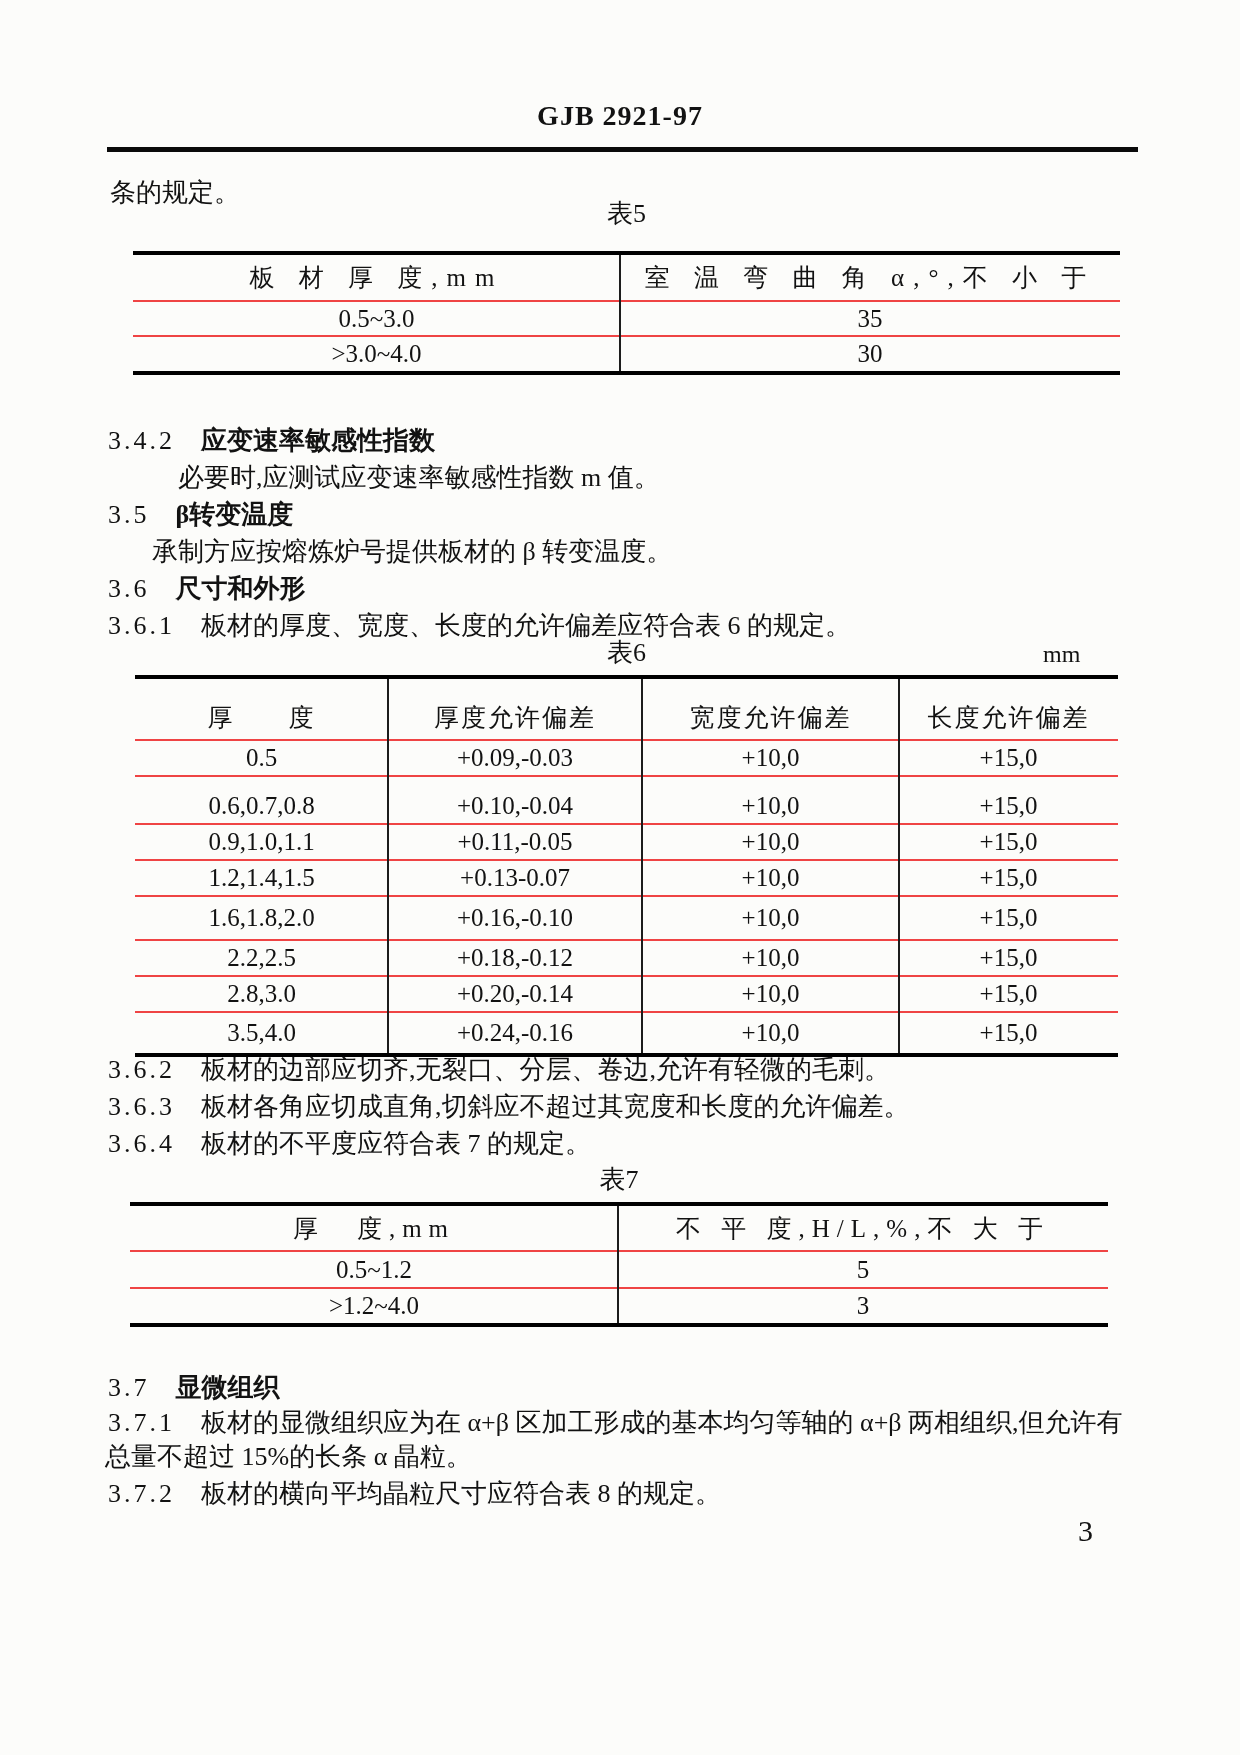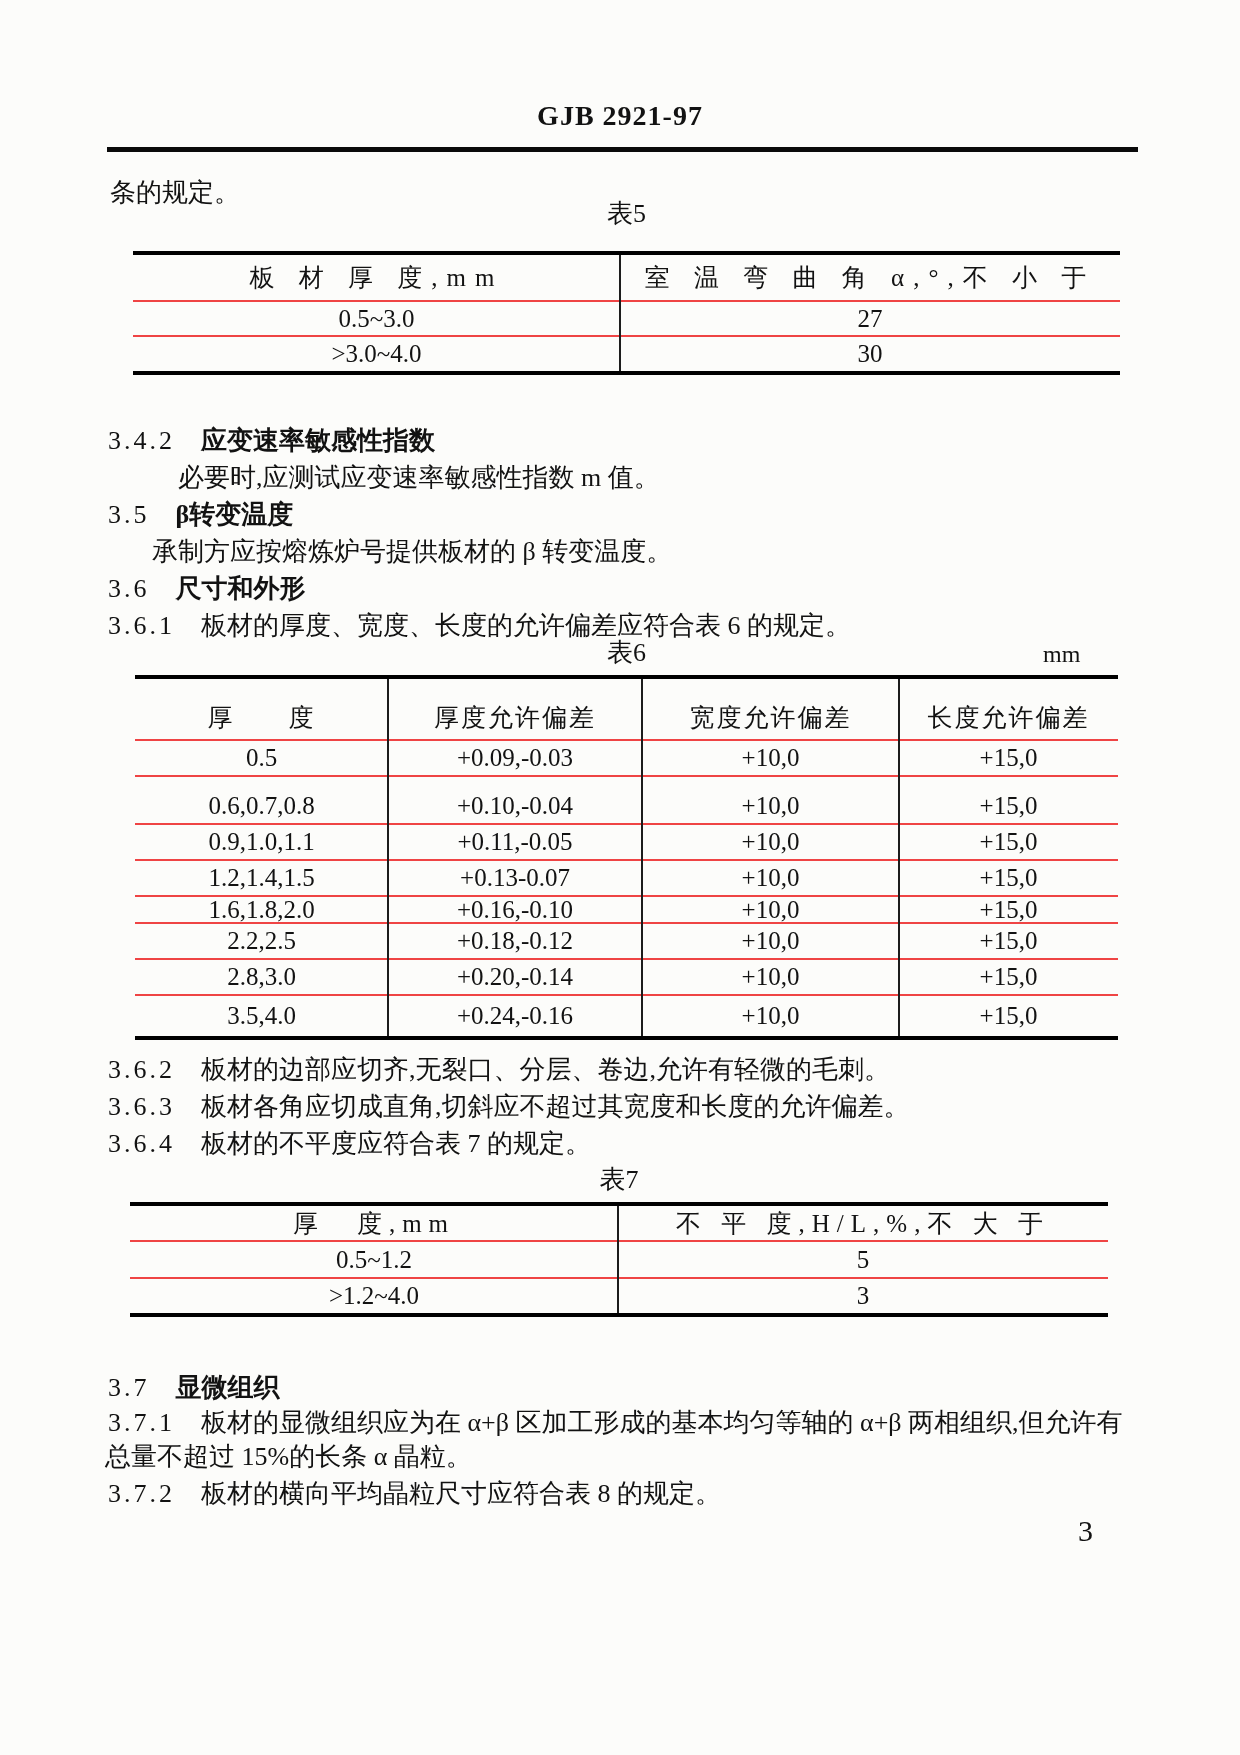--- a/index.html
+++ b/index.html
@@ -40,21 +40,21 @@
 
   <div class="tbl-title" style="left:133px;top:200px;width:987px;">表5</div>
   <div class="tbl" style="left:133px;top:251px;width:987px;">
     <div class="vline" style="left:486px;"></div>
     <div class="trow" style="height:47px;">
       <div class="cell lsp" style="width:487px;">板 材 厚 度,mm</div>
       <div class="cell lsp" style="flex:1;">室 温 弯 曲 角 α,°,不 小 于</div>
     </div>
     <div class="trow" style="height:35px;">
       <div class="cell" style="width:487px;">0.5~3.0</div>
-      <div class="cell" style="flex:1;">27</div>
+      <div class="cell" style="flex:1;">35</div>
     </div>
     <div class="trow last" style="height:34px;">
       <div class="cell" style="width:487px;">&gt;3.0~4.0</div>
       <div class="cell" style="flex:1;">30</div>
     </div>
   </div>
 
   <div class="line" style="left:108px;top:426px;"><span class="num">3.4.2</span><span class="bold">应变速率敏感性指数</span></div>
   <div class="line" style="left:178px;top:463px;">必要时,应测试应变速率敏感性指数 m 值。</div>
   <div class="line" style="left:108px;top:500px;"><span class="num">3.5</span><span class="bold">β转变温度</span></div>
@@ -91,21 +91,21 @@
       <div class="cell" style="width:254px;">+0.11,-0.05</div>
       <div class="cell" style="width:257px;">+10,0</div>
       <div class="cell" style="flex:1;">+15,0</div>
     </div>
     <div class="trow" style="height:36px;">
       <div class="cell" style="width:253px;">1.2,1.4,1.5</div>
       <div class="cell" style="width:254px;">+0.13-0.07</div>
       <div class="cell" style="width:257px;">+10,0</div>
       <div class="cell" style="flex:1;">+15,0</div>
     </div>
-    <div class="trow" style="height:27px;">
+    <div class="trow" style="height:44px;">
       <div class="cell" style="width:253px;">1.6,1.8,2.0</div>
       <div class="cell" style="width:254px;">+0.16,-0.10</div>
       <div class="cell" style="width:257px;">+10,0</div>
       <div class="cell" style="flex:1;">+15,0</div>
     </div>
     <div class="trow" style="height:36px;">
       <div class="cell" style="width:253px;">2.2,2.5</div>
       <div class="cell" style="width:254px;">+0.18,-0.12</div>
       <div class="cell" style="width:257px;">+10,0</div>
       <div class="cell" style="flex:1;">+15,0</div>
@@ -124,21 +124,21 @@
     </div>
   </div>
 
   <div class="line" style="left:108px;top:1055px;"><span class="num">3.6.2</span><span>板材的边部应切齐,无裂口、分层、卷边,允许有轻微的毛刺。</span></div>
   <div class="line" style="left:108px;top:1092px;"><span class="num">3.6.3</span><span>板材各角应切成直角,切斜应不超过其宽度和长度的允许偏差。</span></div>
   <div class="line" style="left:108px;top:1129px;"><span class="num">3.6.4</span><span>板材的不平度应符合表 7 的规定。</span></div>
 
   <div class="tbl-title" style="left:130px;top:1166px;width:978px;">表7</div>
   <div class="tbl" style="left:130px;top:1202px;width:978px;">
     <div class="vline" style="left:487px;"></div>
-    <div class="trow" style="height:36px;">
+    <div class="trow" style="height:46px;">
       <div class="cell lsp2" style="width:488px;">厚　度,mm</div>
       <div class="cell lsp2" style="flex:1;">不 平 度,H/L,%,不 大 于</div>
     </div>
     <div class="trow" style="height:37px;">
       <div class="cell" style="width:488px;">0.5~1.2</div>
       <div class="cell" style="flex:1;">5</div>
     </div>
     <div class="trow last" style="height:34px;">
       <div class="cell" style="width:488px;">&gt;1.2~4.0</div>
       <div class="cell" style="flex:1;">3</div>

